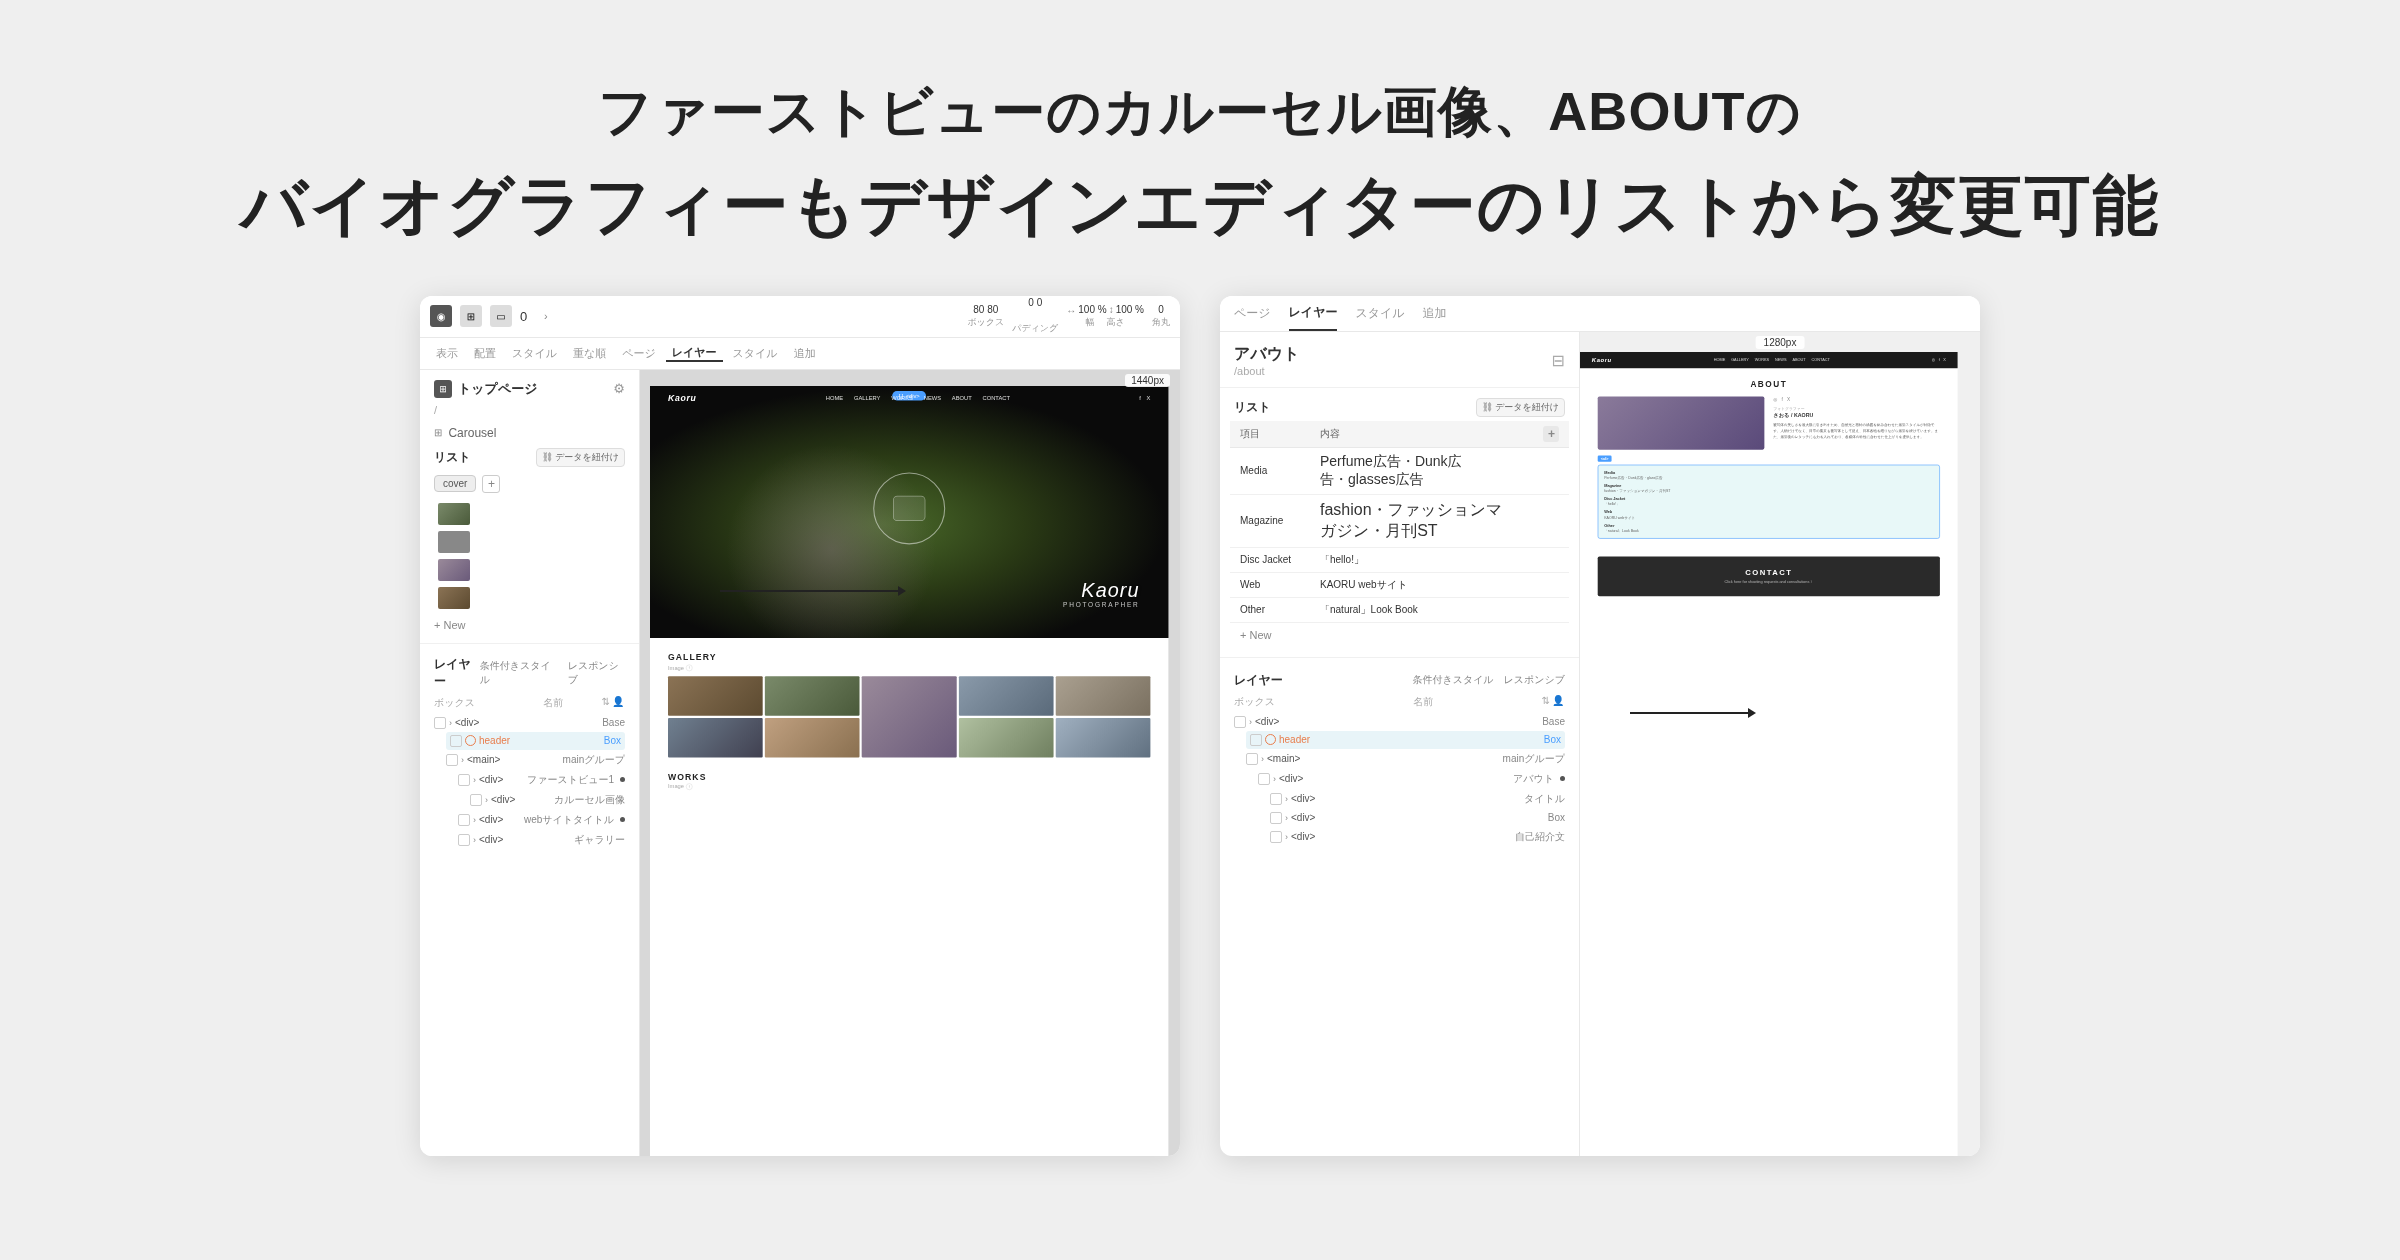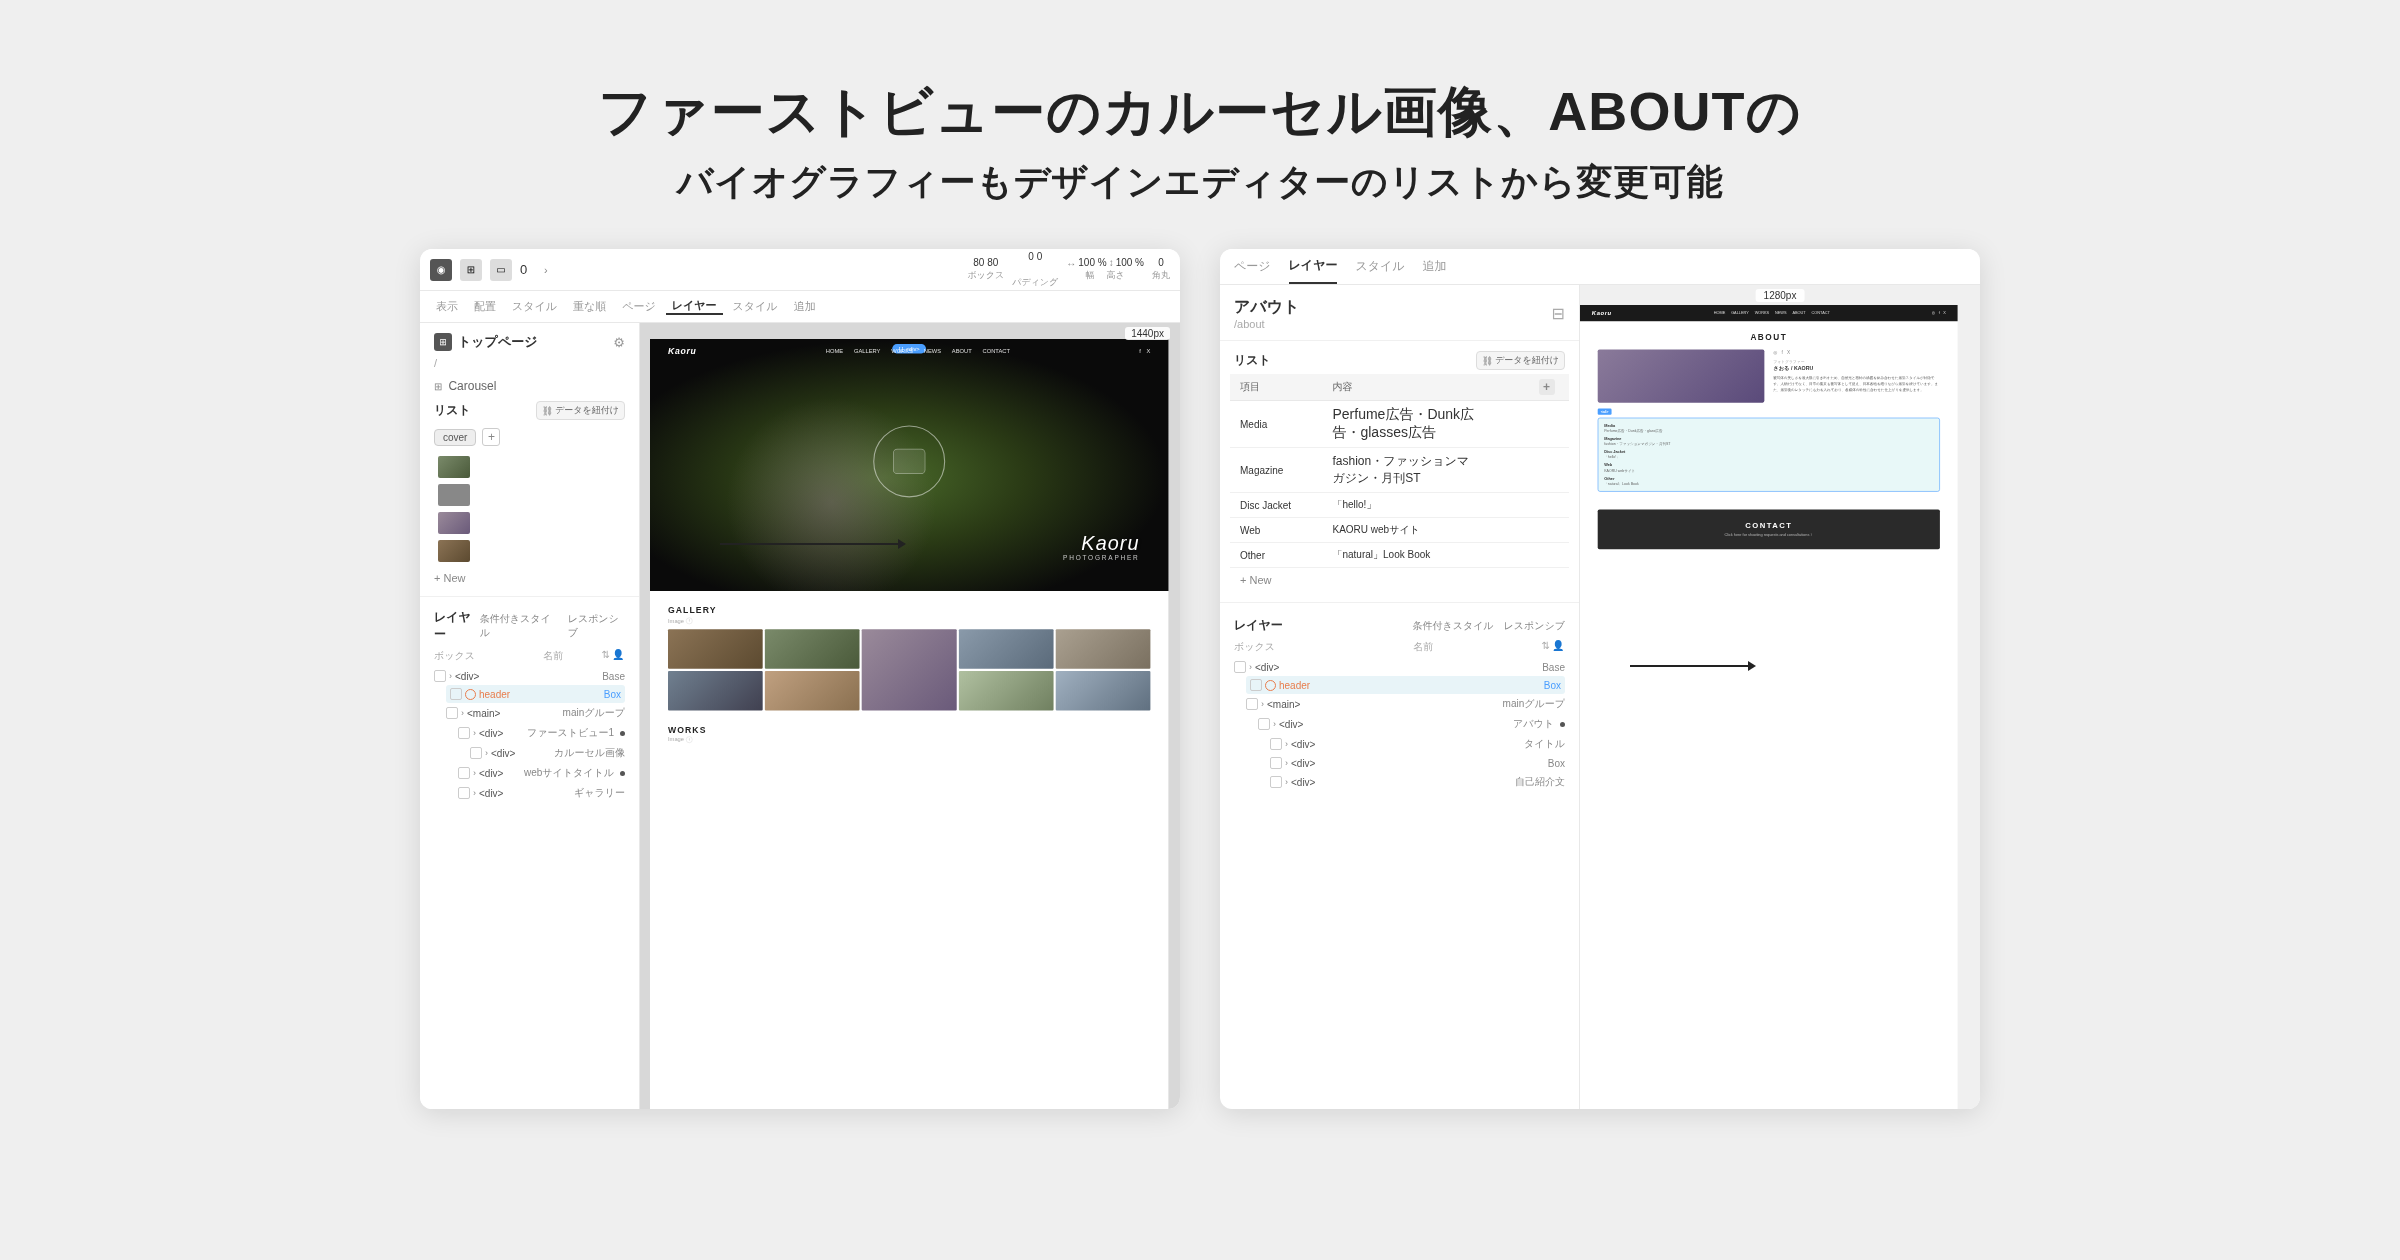--- a/index.html
+++ b/index.html
@@ -14,21 +14,21 @@
     }
 
   </style>
 </head>
 <body>
 
 <div style="width:2400px; min-height:1260px; background:#efefef; display:flex; flex-direction:column; align-items:center;">
 
   <div style="text-align:center; padding:70px 0 40px 0; width:100%;">
     <div style="font-size:54px; font-weight:800; color:#222; line-height:1.55; letter-spacing:0.02em;">ファーストビューのカルーセル画像、ABOUTの</div>
-    <div style="font-size:36px; font-weight:800; color:#222; line-height:1.55; letter-spacing:0.02em;">バイオグラフィーもデザインエディターのリストから変更可能</div>
+    <div style="font-size:66px; font-weight:800; color:#222; line-height:1.55; letter-spacing:0.02em;">バイオグラフィーもデザインエディターのリストから変更可能</div>
   </div>
 
   <div style="display:flex; gap:40px; padding:0 80px; width:100%; justify-content:center;">
 
     <div style="width:760px; height:860px; background:#fff; border-radius:12px; box-shadow:0 4px 28px rgba(0,0,0,0.12); overflow:hidden; position:relative;">
 
       <div style="background:#fff; border-bottom:1px solid #e8e8e8; display:flex; align-items:center; padding:5px 10px; gap:8px; height:42px; flex-wrap:nowrap;">
         <div style="width:22px;height:22px;background:#555;border-radius:3px;display:flex;align-items:center;justify-content:center;font-size:10px;color:#fff;">◉</div>
         <div style="width:22px;height:22px;background:#ddd;border-radius:3px;display:flex;align-items:center;justify-content:center;font-size:10px;">⊞</div>
         <div style="width:22px;height:22px;background:#ddd;border-radius:3px;display:flex;align-items:center;justify-content:center;font-size:10px;">▭</div>
@@ -312,21 +312,21 @@
                 </tr>
               </thead>
               <tbody>
                 <tr>
                   <td style="font-size:10px;color:#333;padding:5px 10px;border-bottom:1px solid #f0f0f0;">Media</td>
                   <td style="font-size:14px;color:#333;padding:5px 10px;border-bottom:1px solid #f0f0f0;">Perfume広告・Dunk広<br>告・glasses広告</td>
                   <td style="border-bottom:1px solid #f0f0f0;"></td>
                 </tr>
                 <tr>
                   <td style="font-size:10px;color:#333;padding:5px 10px;border-bottom:1px solid #f0f0f0;">Magazine</td>
-                  <td style="font-size:12px;color:#333;padding:5px 10px;border-bottom:1px solid #f0f0f0;">fashion・ファッションマ<br>ガジン・月刊ST</td>
+                  <td style="font-size:16px;color:#333;padding:5px 10px;border-bottom:1px solid #f0f0f0;">fashion・ファッションマ<br>ガジン・月刊ST</td>
                   <td style="border-bottom:1px solid #f0f0f0;"></td>
                 </tr>
                 <tr>
                   <td style="font-size:10px;color:#333;padding:5px 10px;border-bottom:1px solid #f0f0f0;">Disc Jacket</td>
                   <td style="font-size:10px;color:#333;padding:5px 10px;border-bottom:1px solid #f0f0f0;">「hello!」</td>
                   <td style="border-bottom:1px solid #f0f0f0;"></td>
                 </tr>
                 <tr>
                   <td style="font-size:10px;color:#333;padding:5px 10px;border-bottom:1px solid #f0f0f0;">Web</td>
                   <td style="font-size:10px;color:#333;padding:5px 10px;border-bottom:1px solid #f0f0f0;">KAORU webサイト</td>

